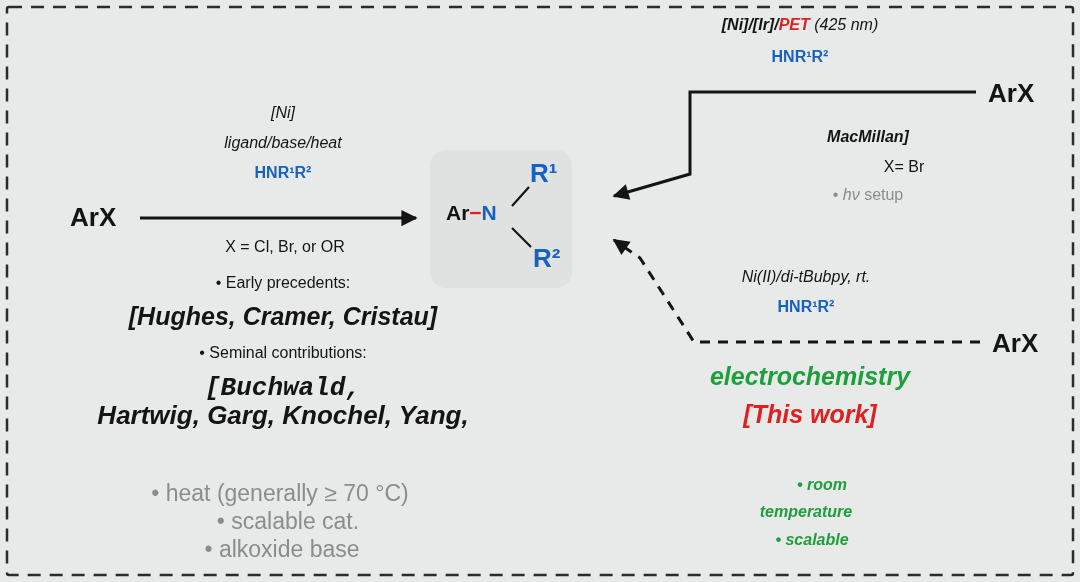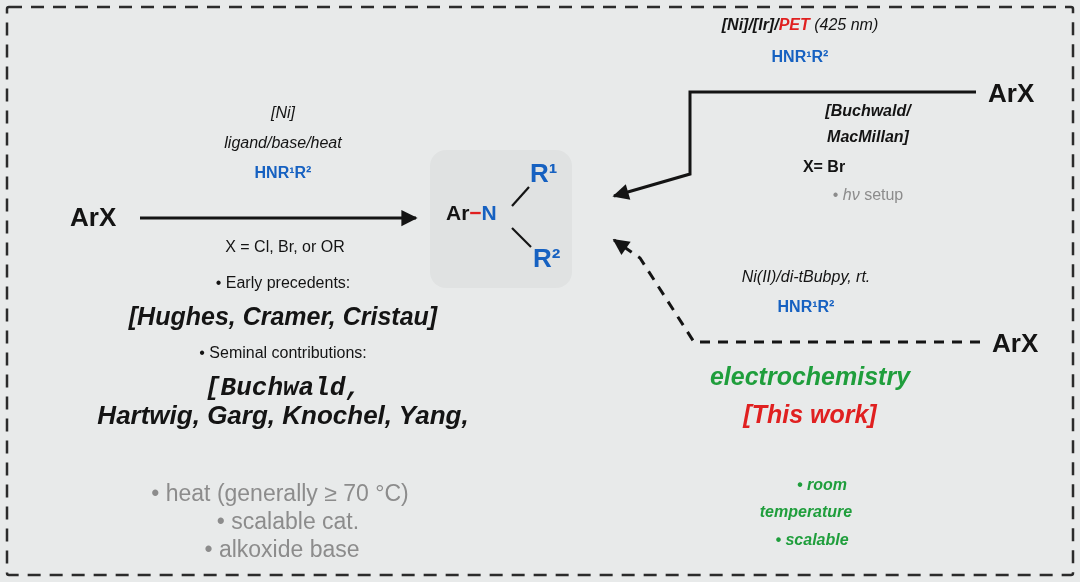--- a/index.html
+++ b/index.html
@@ -63,23 +63,22 @@
     <span>Ar</span><span class="red">−</span><span class="blue">N</span>
   </div>
   <div class="t b blue sz26" style="left:530px; top:158px;">R¹</div>
   <div class="t b blue sz26" style="left:533px; top:243px;">R²</div>
 
   <div class="t cx" style="left:800px; top:16px;">
     <span class="b i">[Ni]/[Ir]/</span><span class="b i red">PET</span><span class="i"> (425 nm)</span>
   </div>
   <div class="t b blue cx" style="left:800px; top:48px;">HNR¹R²</div>
   <div class="t b sz26" style="left:988px; top:78px;">ArX</div>
-  <div class="t b i cx" style="left:868px; top:102px;">[Buchwald/</div>
   <div class="t b i cx" style="left:868px; top:128px;">MacMillan]</div>
-  <div class="t cx" style="left:824px; top:158px;font-weight:bold;">X= Br</div>
+  <div class="t cx" style="left:904px; top:158px;">X= Br</div>
   <div class="t gray cx" style="left:868px; top:186px;">
     <span>• </span><span class="i">hν</span><span> setup</span>
   </div>
 
   <div class="t i cx" style="left:806px; top:268px;">Ni(II)/di-tBubpy, rt.</div>
   <div class="t b blue cx" style="left:806px; top:298px;">HNR¹R²</div>
   <div class="t b sz26" style="left:992px; top:328px;">ArX</div>
   <div class="t b i green sz25 cx" style="left:810px; top:362px;">electrochemistry</div>
   <div class="t b i red sz25 cx" style="left:810px; top:400px;">[This work]</div>
   <div class="t b i green cx" style="left:822px; top:476px;">• room</div>

